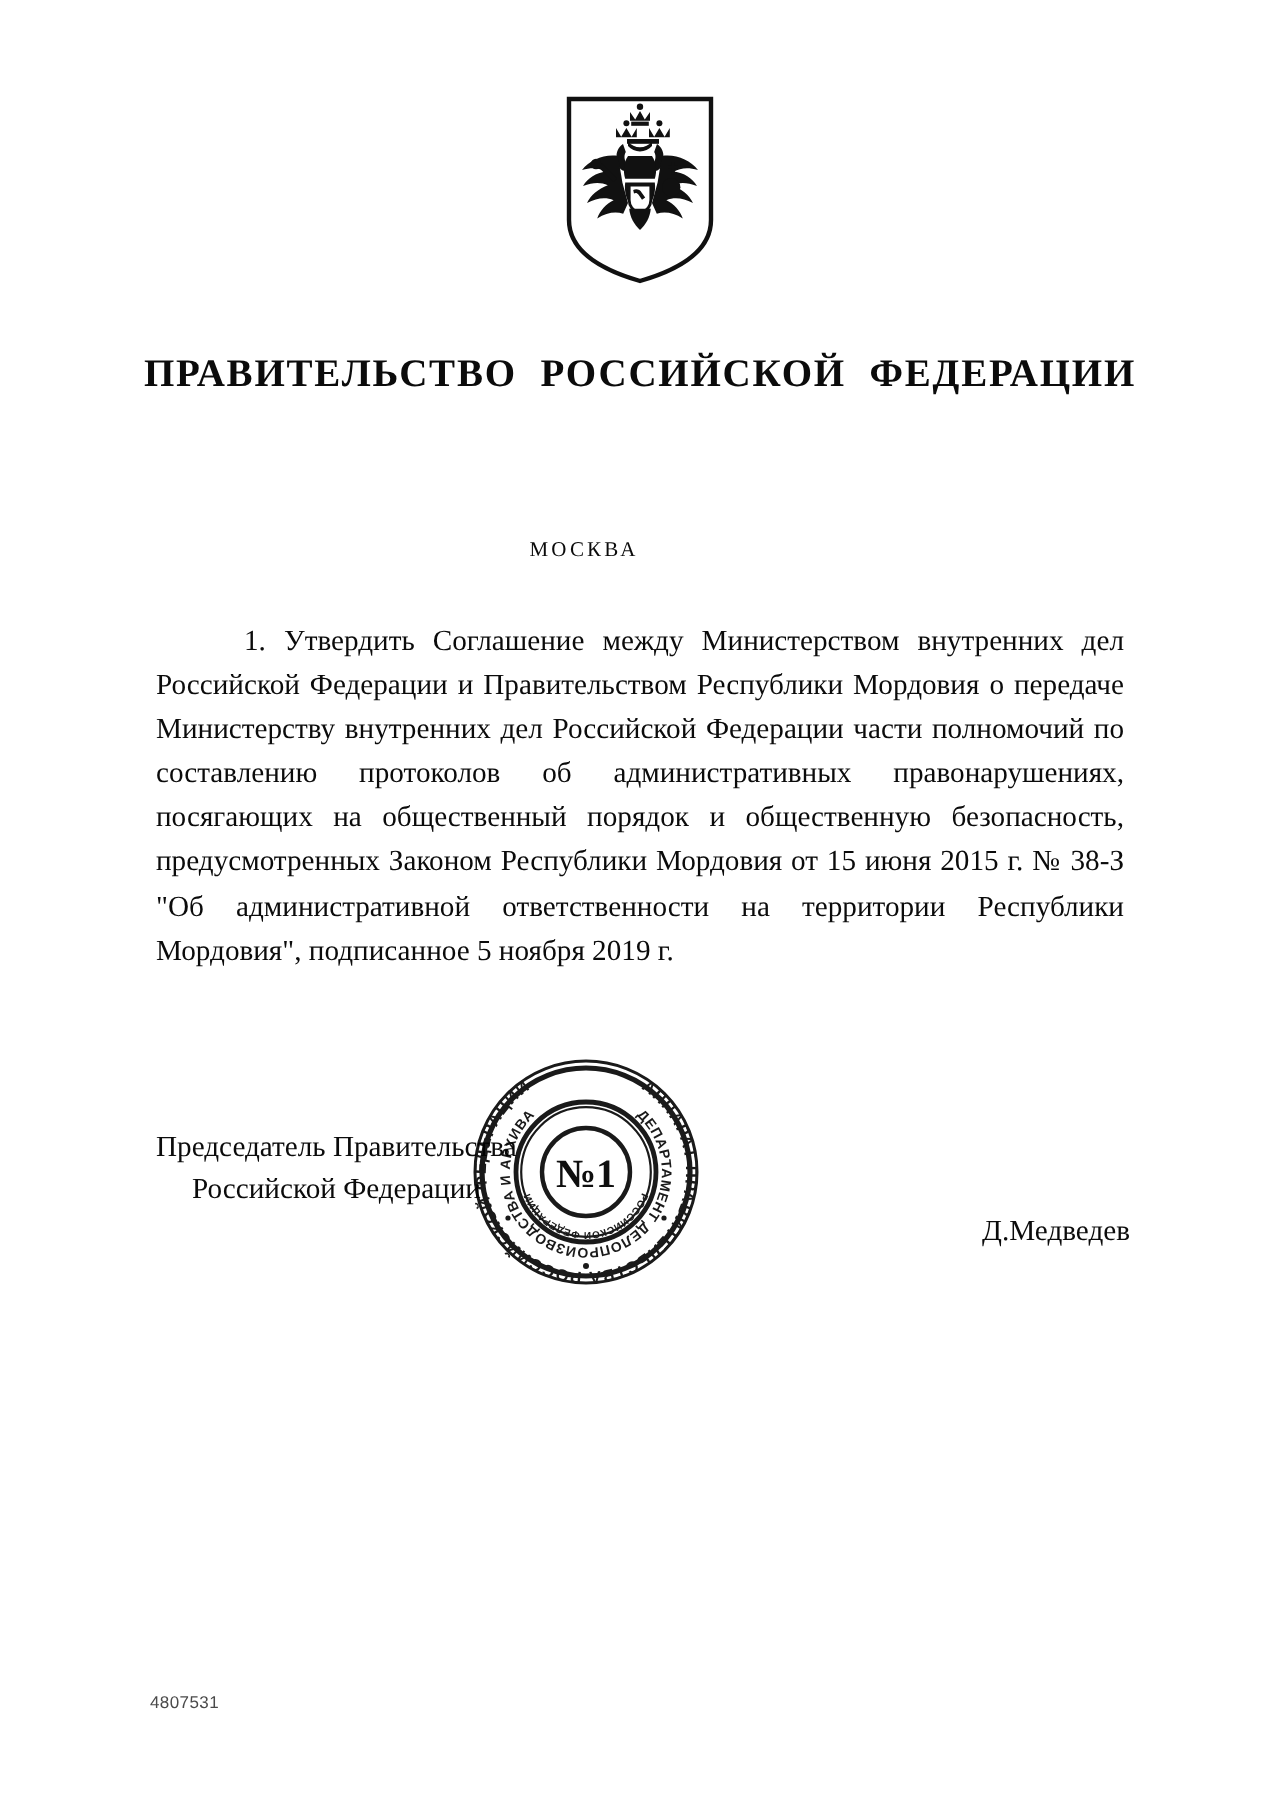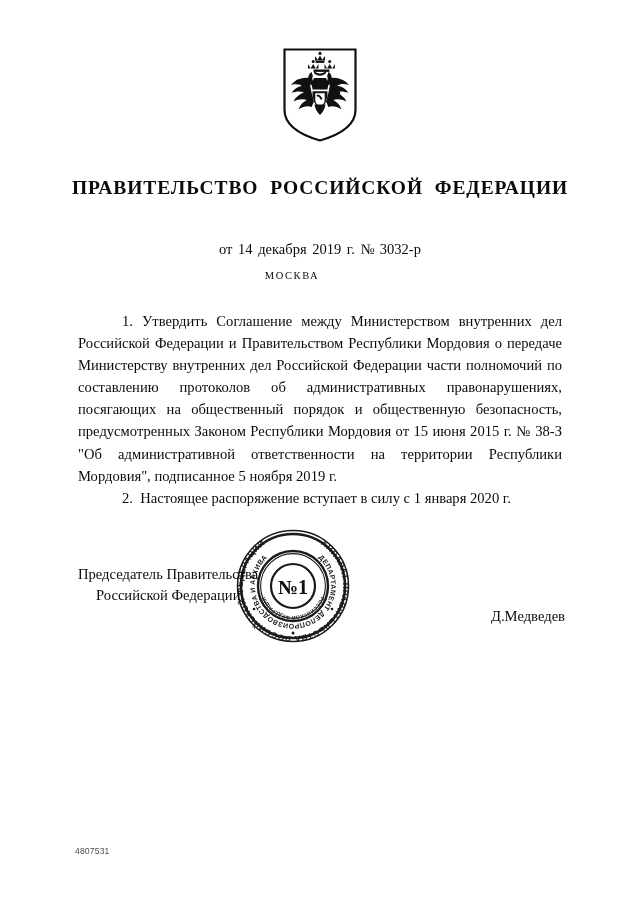--- a/index.html
+++ b/index.html
@@ -177,30 +177,26 @@
         <circle cx="15" cy="34" r="2.6"></circle>
         <circle cx="52.6" cy="45.6" r="4.6"></circle>
         <path d="M52.6 39.4 v-3.2 h-1.6 v-1.6 h1.6 v-1.6 h1.8 v1.6 h1.6 v1.6 h-1.6 v3.2 z"></path>
       </g>
     </svg>
   </div>
 
   <h1 class="doc-title">ПРАВИТЕЛЬСТВО РОССИЙСКОЙ ФЕДЕРАЦИИ</h1>
 
 
-  <div class="doc-dateline">от 14 декабря 2019 г.  № 3032-р</div>
 
   <div class="doc-city">МОСКВА</div>
 
   <div class="body-block">
     <p class="clause">
       <span>1.</span><span class="num-gap"> </span><span>Утвердить Соглашение между Министерством внутренних дел Российской Федерации и Правительством Республики Мордовия о передаче Министерству внутренних дел Российской Федерации части полномочий по составлению протоколов об административных правонарушениях, посягающих на общественный порядок и общественную безопасность, предусмотренных Законом Республики Мордовия от 15 июня 2015 г. № 38-З "Об административной ответственности на территории Республики Мордовия", подписанное 5 ноября 2019 г.</span>
-    </p>
-    <p class="clause">
-      <span>2.</span><span class="num-gap">  </span><span>Настоящее распоряжение вступает в силу с 1 января 2020 г.</span>
     </p>
   </div>
 
   <div class="sign-block">
     <div class="sign-row">
       <div class="sign-post">
         <span>Председатель Правительства</span>
         <span class="line2">Российской Федерации</span>
       </div>
       <div class="sign-name">Д.Медведев</div>

